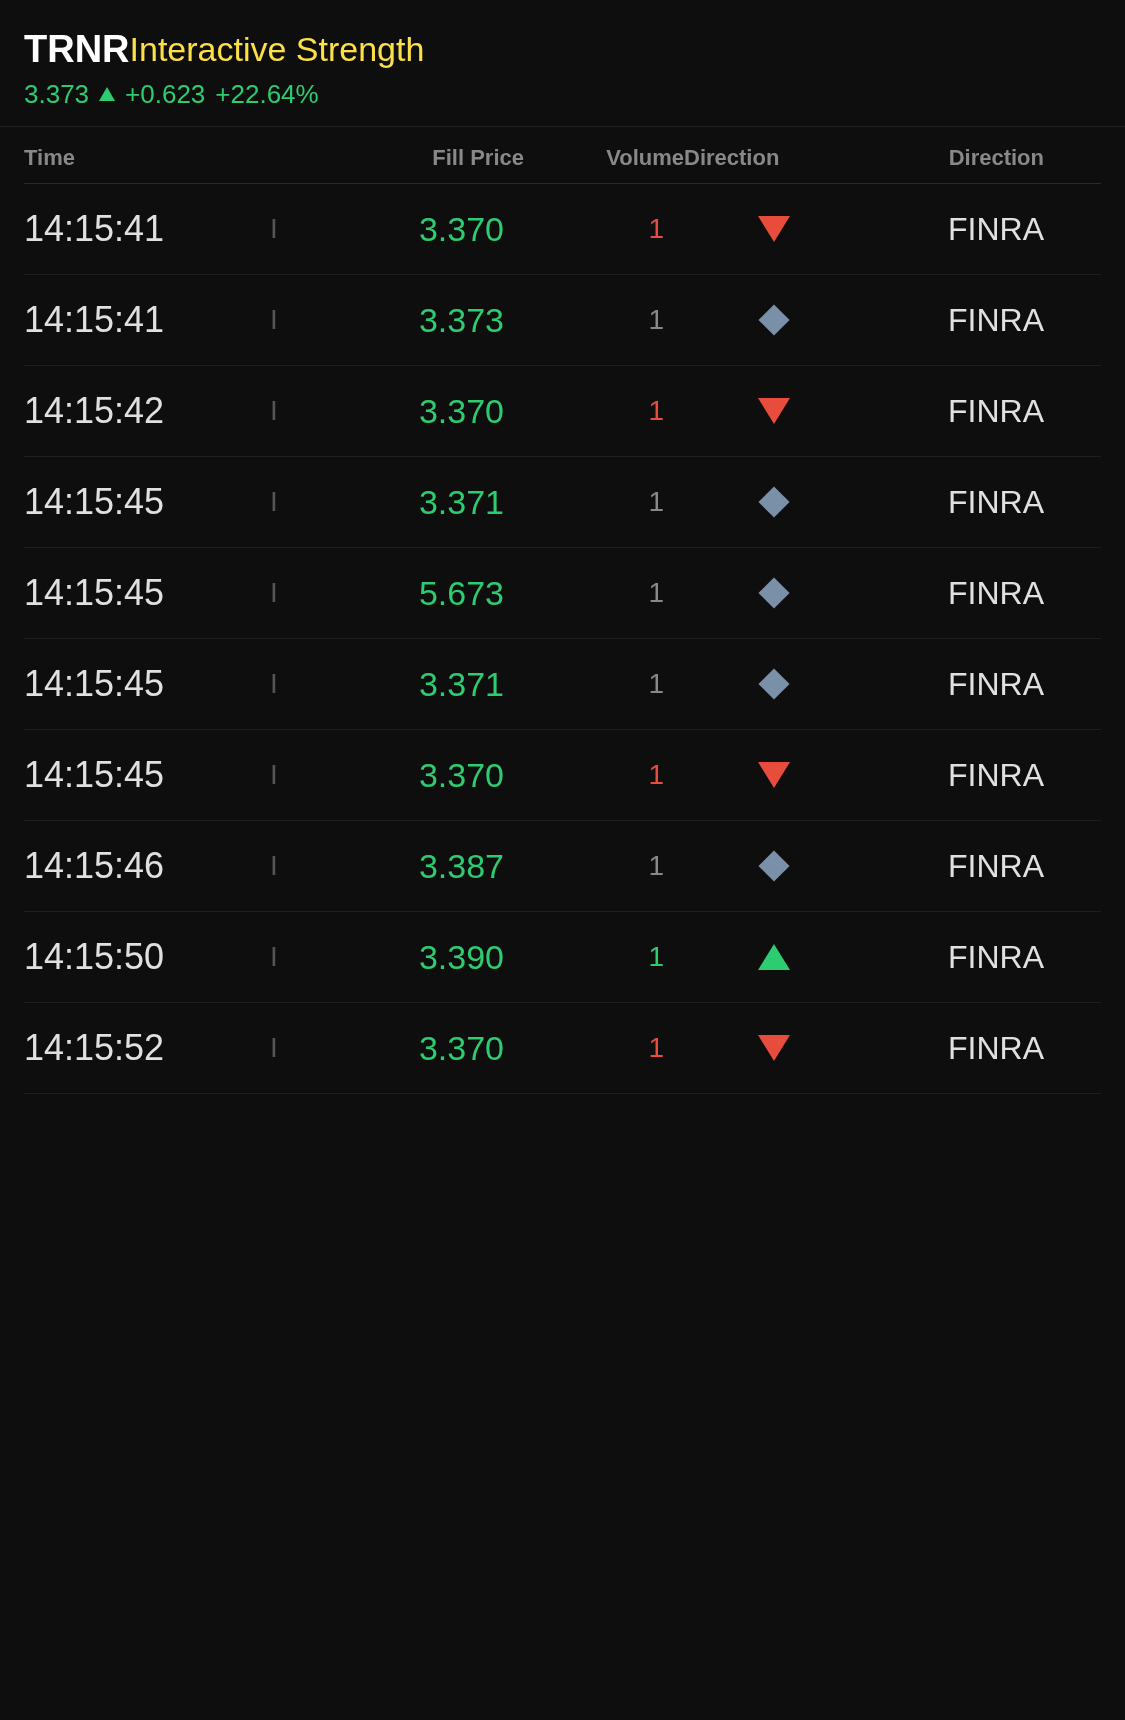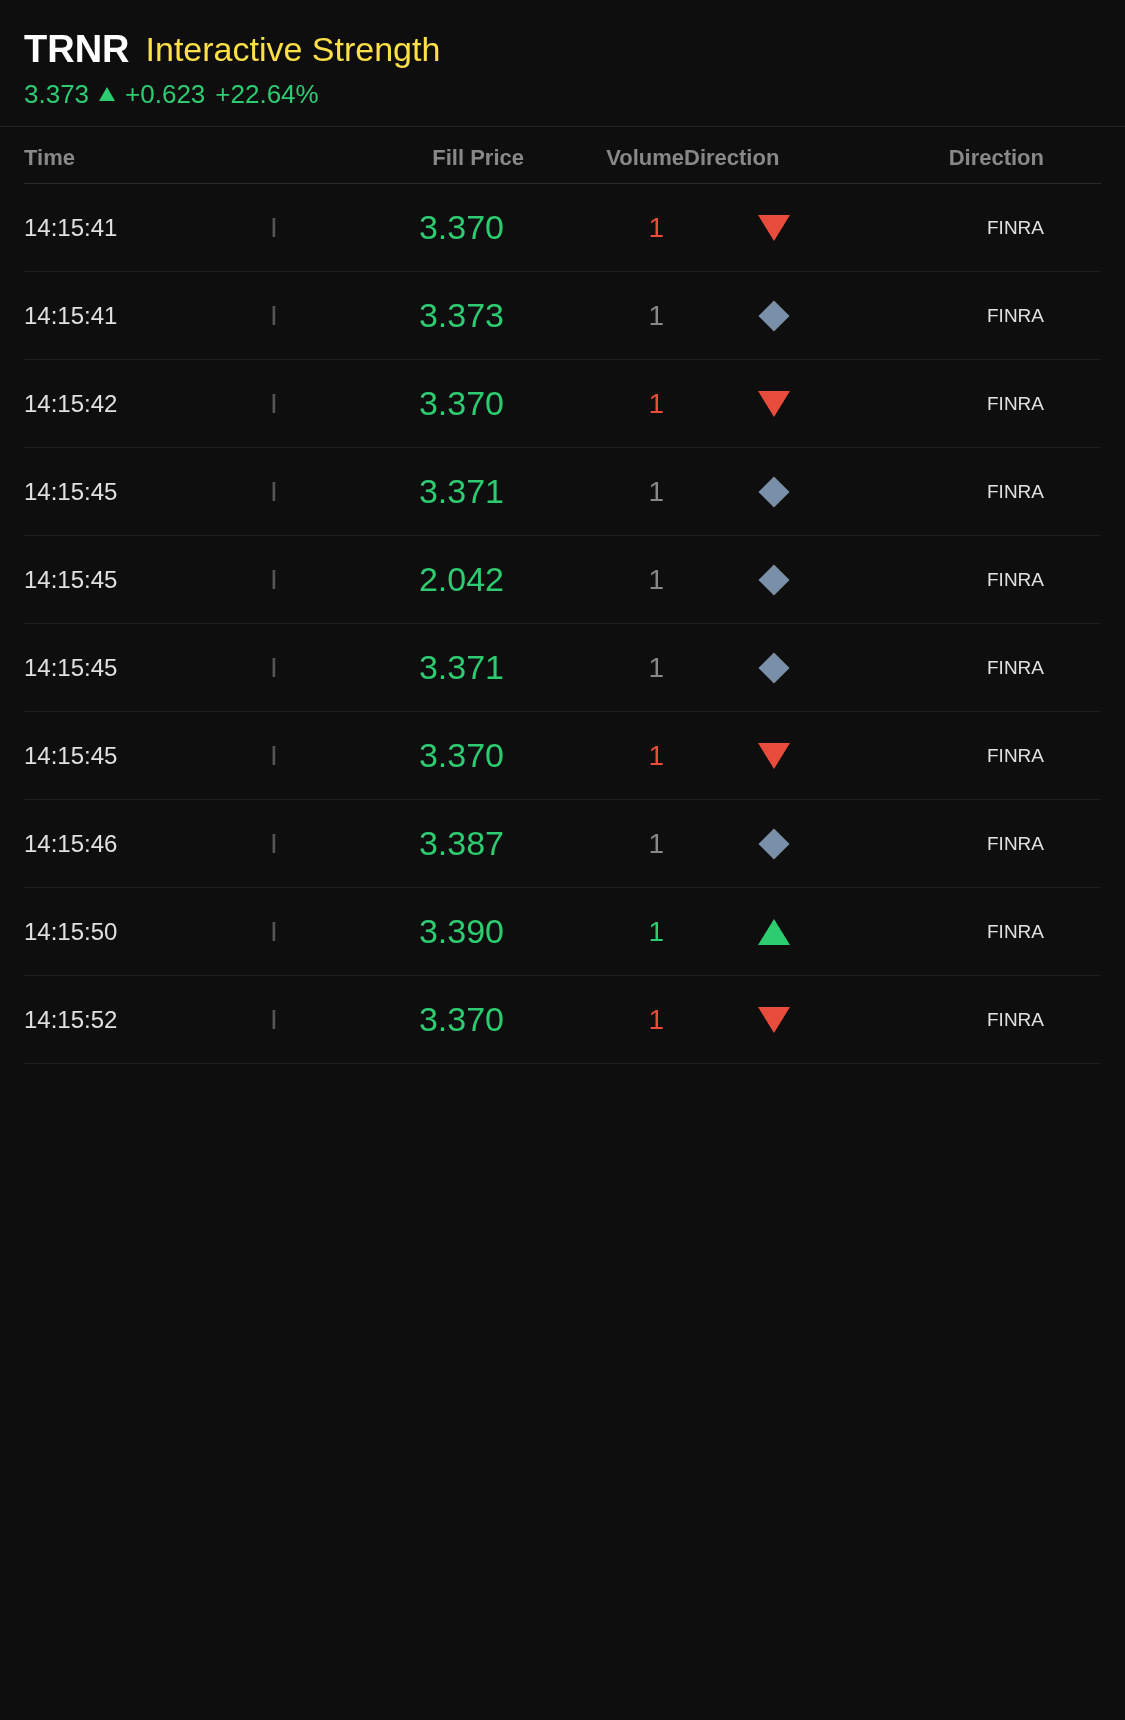--- a/index.html
+++ b/index.html
@@ -18,21 +18,21 @@
     }
 
     .header {
       padding: 28px 24px 16px 24px;
       border-bottom: 1px solid #222;
     }
 
     .title-row {
       display: flex;
       align-items: center;
-      gap: 16px;
+      gap: 0;
       margin-bottom: 8px;
     }
 
     .ticker {
       font-size: 38px;
       font-weight: 700;
       color: #ffffff;
     }
 
     .company-name {
@@ -86,21 +86,21 @@
 
     .table-row {
       display: grid;
       grid-template-columns: 220px 60px 220px 160px 180px 180px;
       padding: 24px 0;
       border-bottom: 1px solid #1e1e1e;
       align-items: center;
     }
 
     .cell-time {
-      font-size: 24px;
+      font-size: 36px;
       color: #e0e0e0;
     }
 
     .cell-sep {
       font-size: 28px;
       color: #555;
       text-align: center;
     }
 
     .cell-fill-price {
@@ -121,21 +121,21 @@
     .cell-volume.gray { color: #888888; }
     .cell-volume.green { color: #2ecc71; }
 
     .cell-direction {
       display: flex;
       justify-content: center;
       align-items: center;
     }
 
     .cell-exchange {
-      font-size: 19px;
+      font-size: 32px;
       color: #e0e0e0;
       text-align: right;
     }
 
     
     .arrow-down-red {
       width: 0;
       height: 0;
       border-left: 16px solid transparent;
       border-right: 16px solid transparent;
@@ -220,21 +220,21 @@
       <div class="cell-fill-price">3.371</div>
       <div class="cell-volume gray">1</div>
       <div class="cell-direction">
           <div class="diamond-gray"></div>
         </div>
       <div class="cell-exchange">FINRA</div>
     </div>
       <div class="table-row">
       <div class="cell-time">14:15:45</div>
       <div class="cell-sep">I</div>
-      <div class="cell-fill-price">2.042</div>
+      <div class="cell-fill-price">5.673</div>
       <div class="cell-volume gray">1</div>
       <div class="cell-direction">
           <div class="diamond-gray"></div>
         </div>
       <div class="cell-exchange">FINRA</div>
     </div>
       <div class="table-row">
       <div class="cell-time">14:15:45</div>
       <div class="cell-sep">I</div>
       <div class="cell-fill-price">3.371</div>

